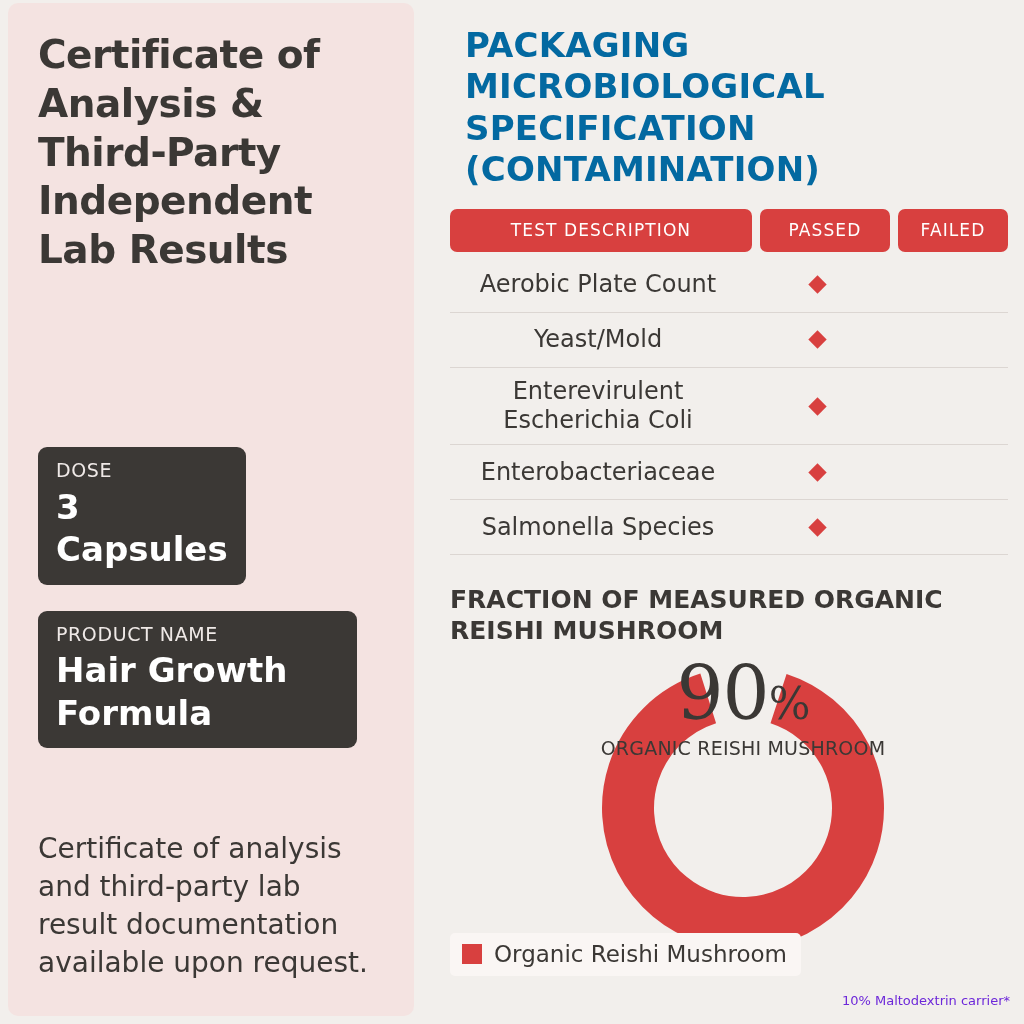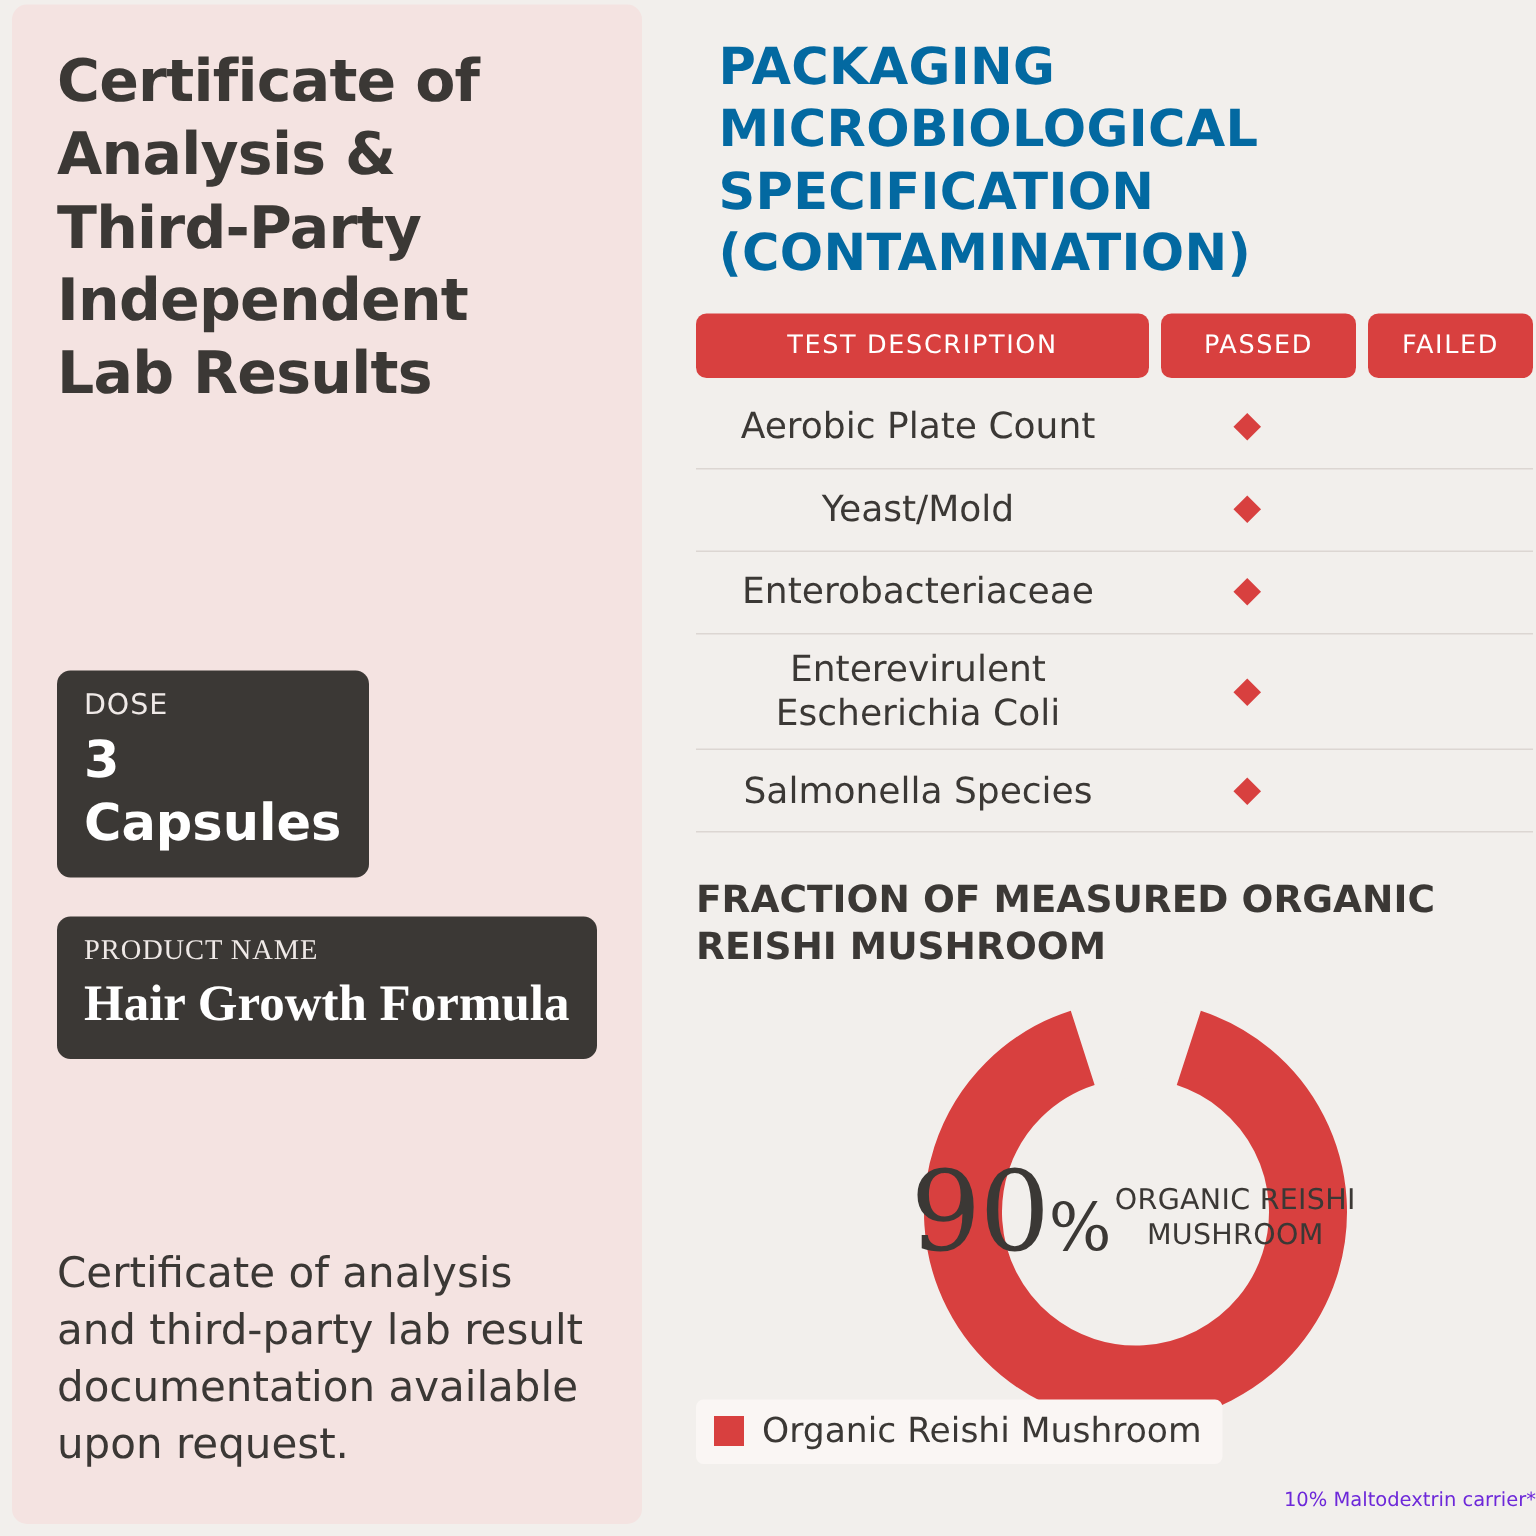--- a/index.html
+++ b/index.html
@@ -64,21 +64,21 @@
   }
   .badge-value {
     font-size: 34px;
     font-weight: bold;
     display: block;
     line-height: 1.25;
     margin-top: 4px;
     color: #ffffff;
   }
   .badge-dose { width: 208px; }
-  .badge-product { width: 360px; font-family: Liberation Serif, serif; }
+  .badge-product { width: 319px; }
 
   .left-footer {
     position: absolute;
     left: 30px;
     right: 26px;
     bottom: 34px;
     font-size: 28px;
     line-height: 1.36;
     color: #3b3835;
   }
@@ -167,23 +167,22 @@
     position: relative;
     width: 300px;
     height: 300px;
     margin: 12px auto 0 auto;
     left: 14px;
   }
   .donut-center {
     position: absolute;
     top: 0; left: 0; right: 0; bottom: 0;
     display: flex;
-    flex-direction: row;
+    flex-direction: column;
     align-items: center;
-    justify-content: center;
     pointer-events: none;
   }
   .donut-pct {
     font-family: "DejaVu Serif", serif;
     font-size: 74px;
     color: #3b3835;
     line-height: 0.95;
     letter-spacing: -1px;
   }
   .donut-pct .sym { font-size: 44px; }
@@ -267,29 +266,29 @@
 
     <div class="test-row">
       <div class="test-name">Yeast/Mold</div>
       <div class="cell-pass">
           <span class="diamond"></span>
         </div>
       <div class="cell-fail"></div>
     </div>
 
     <div class="test-row">
+      <div class="test-name">Enterevirulent Escherichia Coli</div>
+      <div class="cell-pass">
+          <span class="diamond"></span>
+        </div>
+      <div class="cell-fail"></div>
+    </div>
+
+    <div class="test-row">
       <div class="test-name">Enterobacteriaceae</div>
-      <div class="cell-pass">
-          <span class="diamond"></span>
-        </div>
-      <div class="cell-fail"></div>
-    </div>
-
-    <div class="test-row">
-      <div class="test-name">Enterevirulent Escherichia Coli</div>
       <div class="cell-pass">
           <span class="diamond"></span>
         </div>
       <div class="cell-fail"></div>
     </div>
 
     <div class="test-row">
       <div class="test-name">Salmonella Species</div>
       <div class="cell-pass">
           <span class="diamond"></span>

